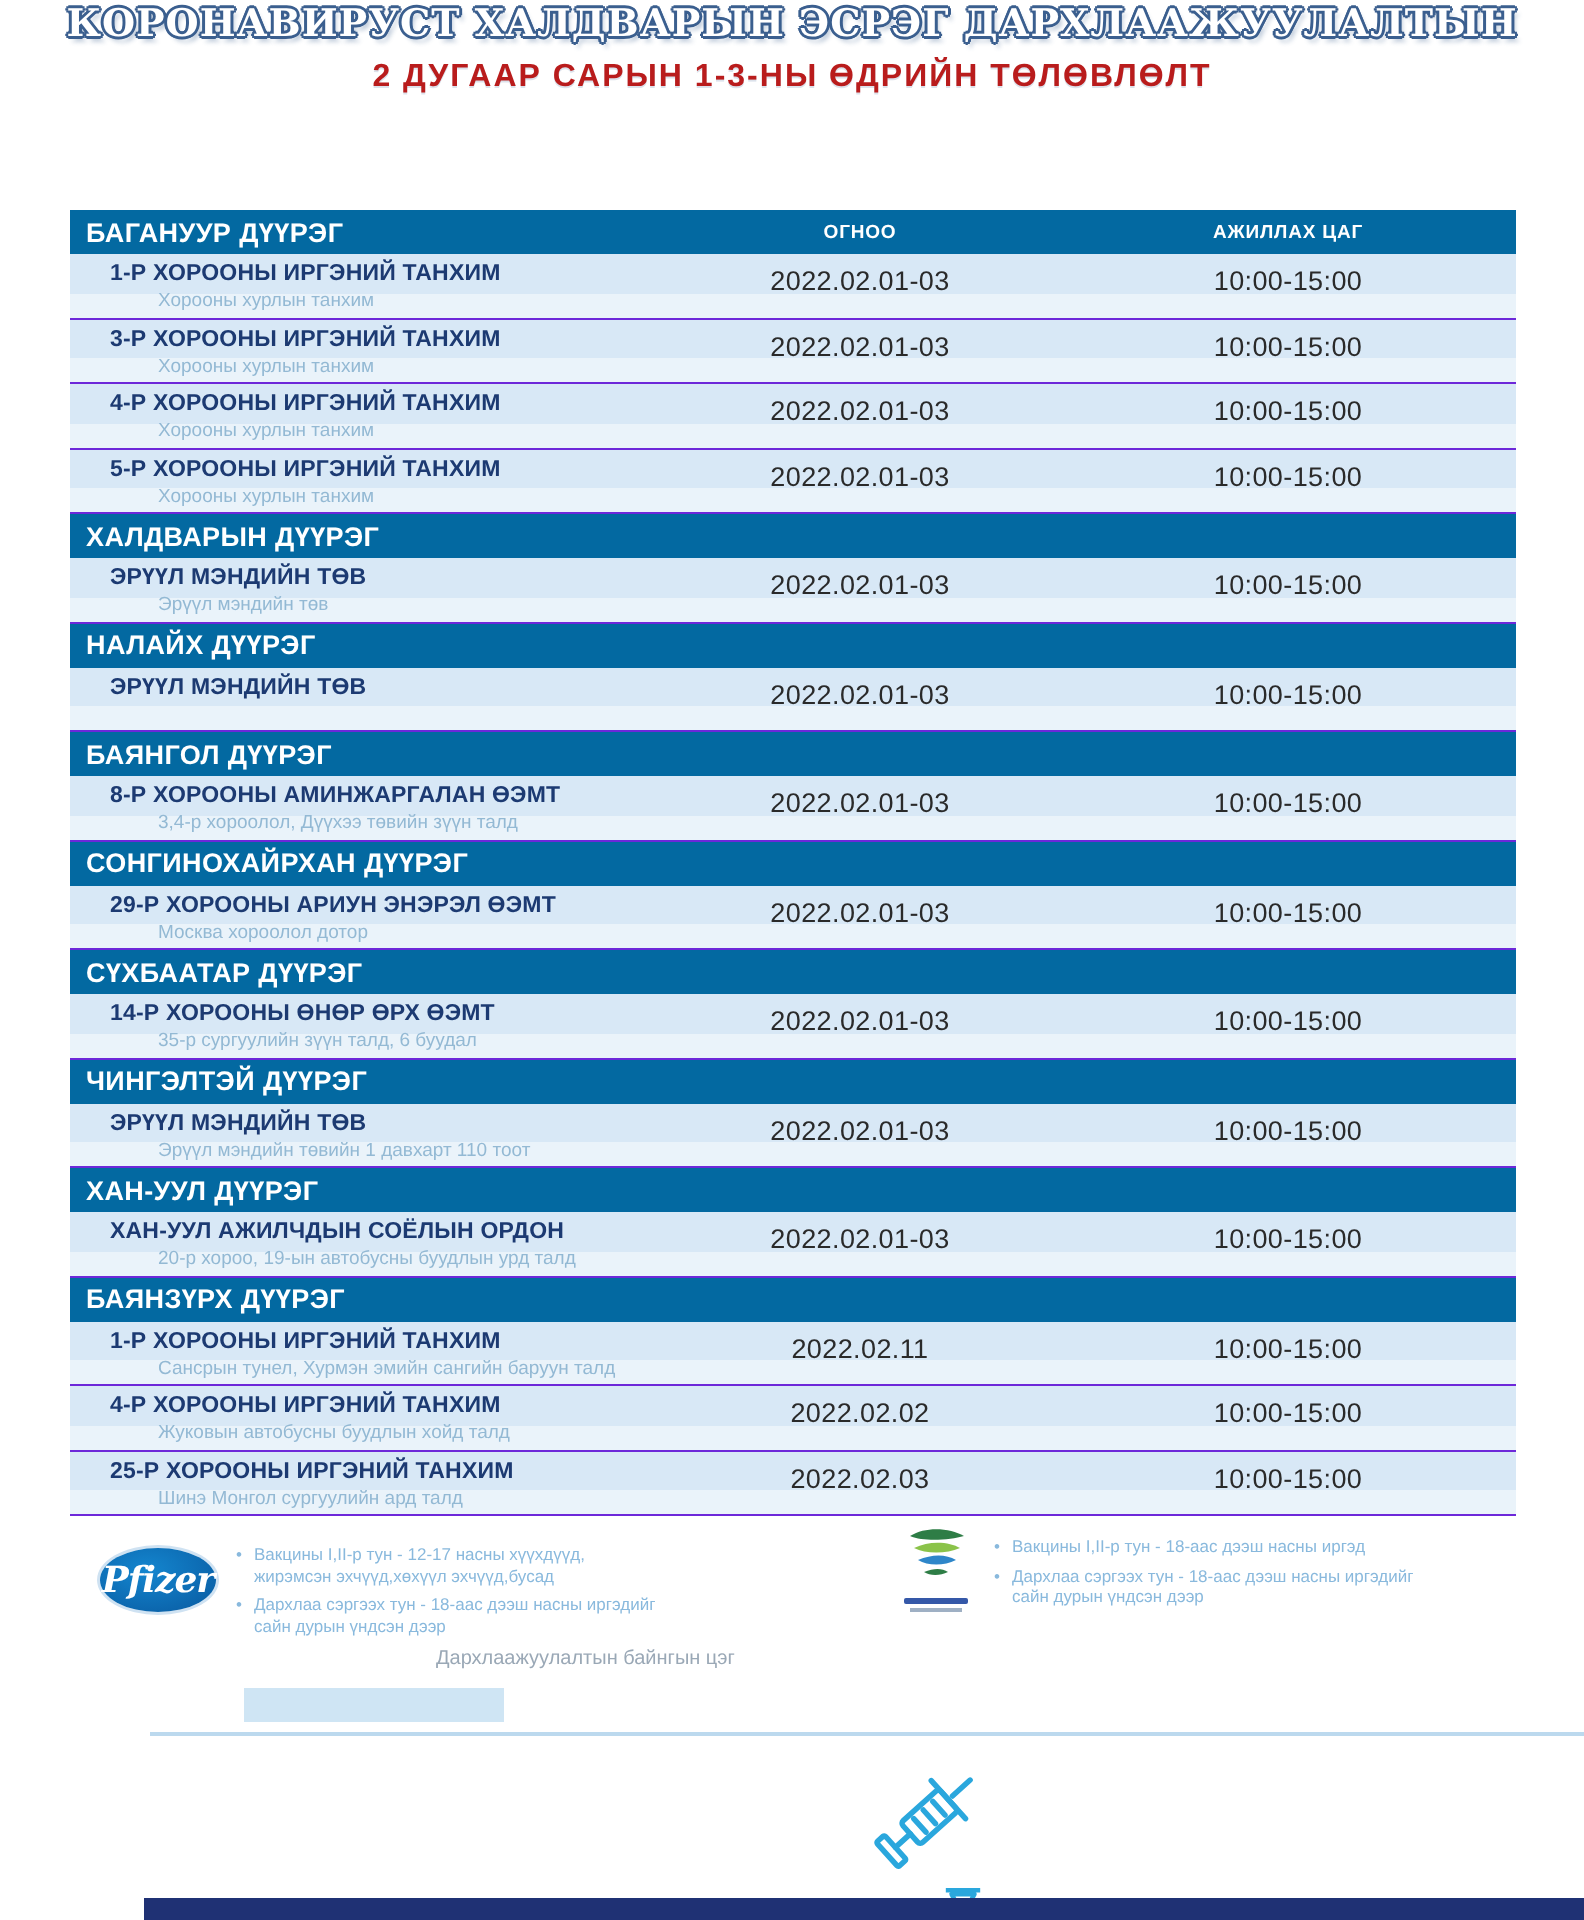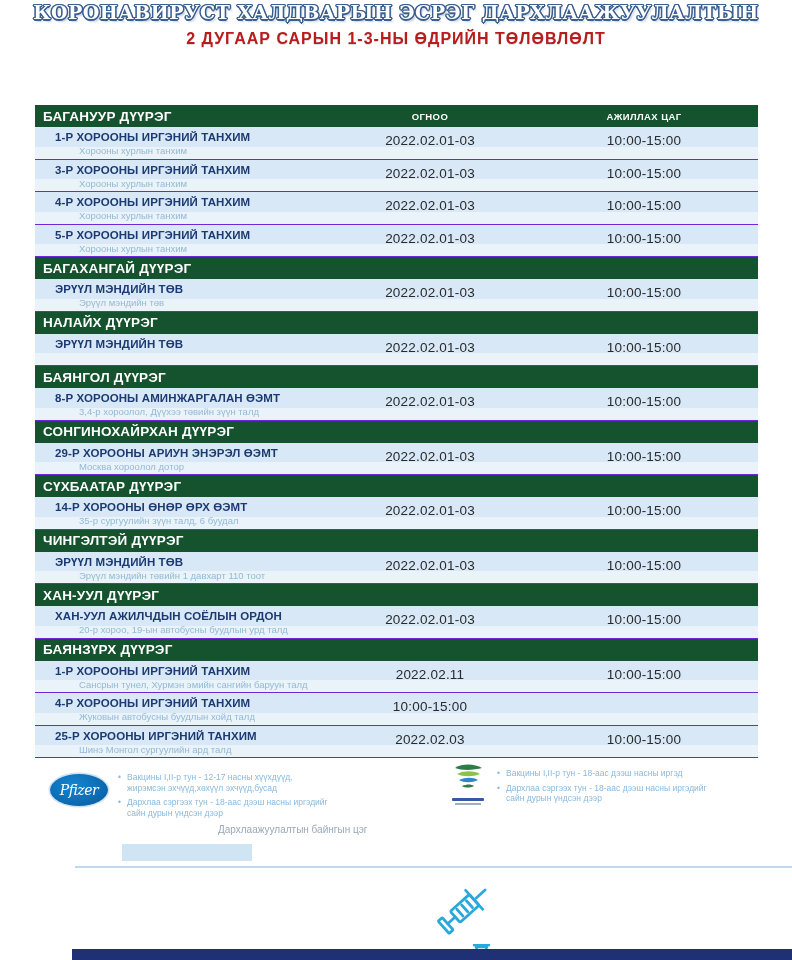--- a/index.html
+++ b/index.html
@@ -18,21 +18,21 @@
       -1.5px 0 0 #3b5f8f,1.5px 0 0 #3b5f8f,2px 3px 2px rgba(59,95,143,.3);
   }
   .subtitle {
     margin-top:6px; font-weight:bold; font-size:16px; letter-spacing:1px;
     color:#b91c1c; text-shadow:0 1px 0 rgba(59,95,143,.18);
   }
   
   .table { position:absolute; left:35px; top:105px; width:723px; }
   .section-bar {
     display:grid; grid-template-columns:295px 200px 1fr; align-items:center;
-    height:22px; background:#14532d; color:#fff;
+    height:22px; background:#0369a1; color:#fff;
   }
   .district { font-size:13.5px; font-weight:bold; padding-left:8px; letter-spacing:.2px; white-space:nowrap; }
   .col-head { font-size:9.5px; font-weight:bold; text-align:center; letter-spacing:.4px; }
   .row {
     display:grid; grid-template-columns:295px 200px 1fr;
     height:32.5px; background:#d8e8f6; border-bottom:1px solid #6d28d9;
     position:relative;
   }
   .row::after { 
     content:""; position:absolute; left:0; right:0; bottom:0; height:12px;
@@ -44,21 +44,21 @@
   .cell { font-size:13.5px; color:#2a2a2a; text-align:center; padding-top:6px; position:relative; z-index:1; letter-spacing:.2px; }
   
   .pfizer-logo {
     position:absolute; left:50px; top:774px; width:58px; height:32px;
     background:radial-gradient(ellipse at 40% 35%, #1486cf 0%, #0b64ab 75%);
     border-radius:50%; display:flex; align-items:center; justify-content:center;
     box-shadow:0 0 0 1.5px #cfe2f2;
   }
   .pfizer-logo span {
     color:#fff; font-family:"DejaVu Serif", serif; font-style:italic;
-    font-weight:normal; font-size:14px; letter-spacing:-.5px;text-align:right;
+    font-weight:bold; font-size:18px; letter-spacing:-.5px;text-align:right;
   }
   .bullets { position:absolute; width:212px; list-style:none; }
   .bullets li {
     font-size:8.5px; color:#89b9dd; line-height:10.5px; margin-bottom:4px;
     padding-left:9px; position:relative;
   }
   .bullets li::before { content:"•"; position:absolute; left:0; top:0; color:#89b9dd; }
   .bullets-left { left:118px; top:772px; }
   .bullets-right { left:497px; top:768px; }
   .wave-logo { position:absolute; left:448px; top:762px; width:40px; text-align:center; }
@@ -125,21 +125,21 @@
       <div class="loc">Хорооны хурлын танхим</div>
     </div>
     <div class="cell">2022.02.01-03</div>
     <div class="cell">10:00-15:00</div>
   </div>
 </div>
   </section>
 
   <section class="section">
     <div class="section-bar">
-      <span class="district">БАГАХАНГАЙ ДҮҮРЭГ</span>
+      <span class="district">ХАЛДВАРЫН ДҮҮРЭГ</span>
       <span class="col-head"></span>
       <span class="col-head"></span>
     </div>
     <div class="rows">
   <div class="row">
     <div class="cell-venue">
       <div class="venue">ЭРҮҮЛ МЭНДИЙН ТӨВ</div>
       <div class="loc">Эрүүл мэндийн төв</div>
     </div>
     <div class="cell">2022.02.01-03</div>
@@ -269,20 +269,21 @@
     </div>
     <div class="cell">2022.02.11</div>
     <div class="cell">10:00-15:00</div>
   </div>
 
   <div class="row">
     <div class="cell-venue">
       <div class="venue">4-Р ХОРООНЫ ИРГЭНИЙ ТАНХИМ</div>
       <div class="loc">Жуковын автобусны буудлын хойд талд</div>
     </div>
+    <div class="cell">2022.02.02</div>
     <div class="cell">10:00-15:00</div>
   </div>
 
   <div class="row">
     <div class="cell-venue">
       <div class="venue">25-Р ХОРООНЫ ИРГЭНИЙ ТАНХИМ</div>
       <div class="loc">Шинэ Монгол сургуулийн ард талд</div>
     </div>
     <div class="cell">2022.02.03</div>
     <div class="cell">10:00-15:00</div>

